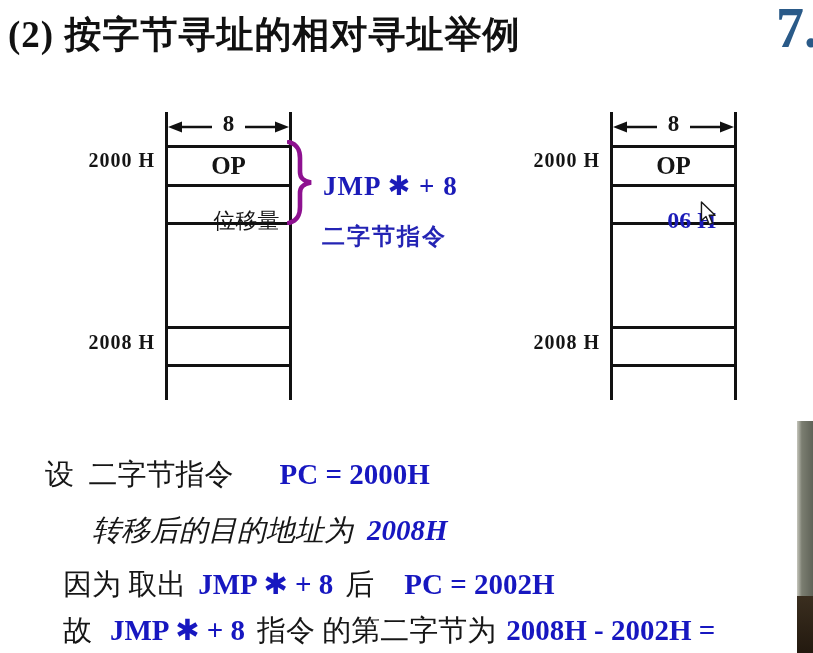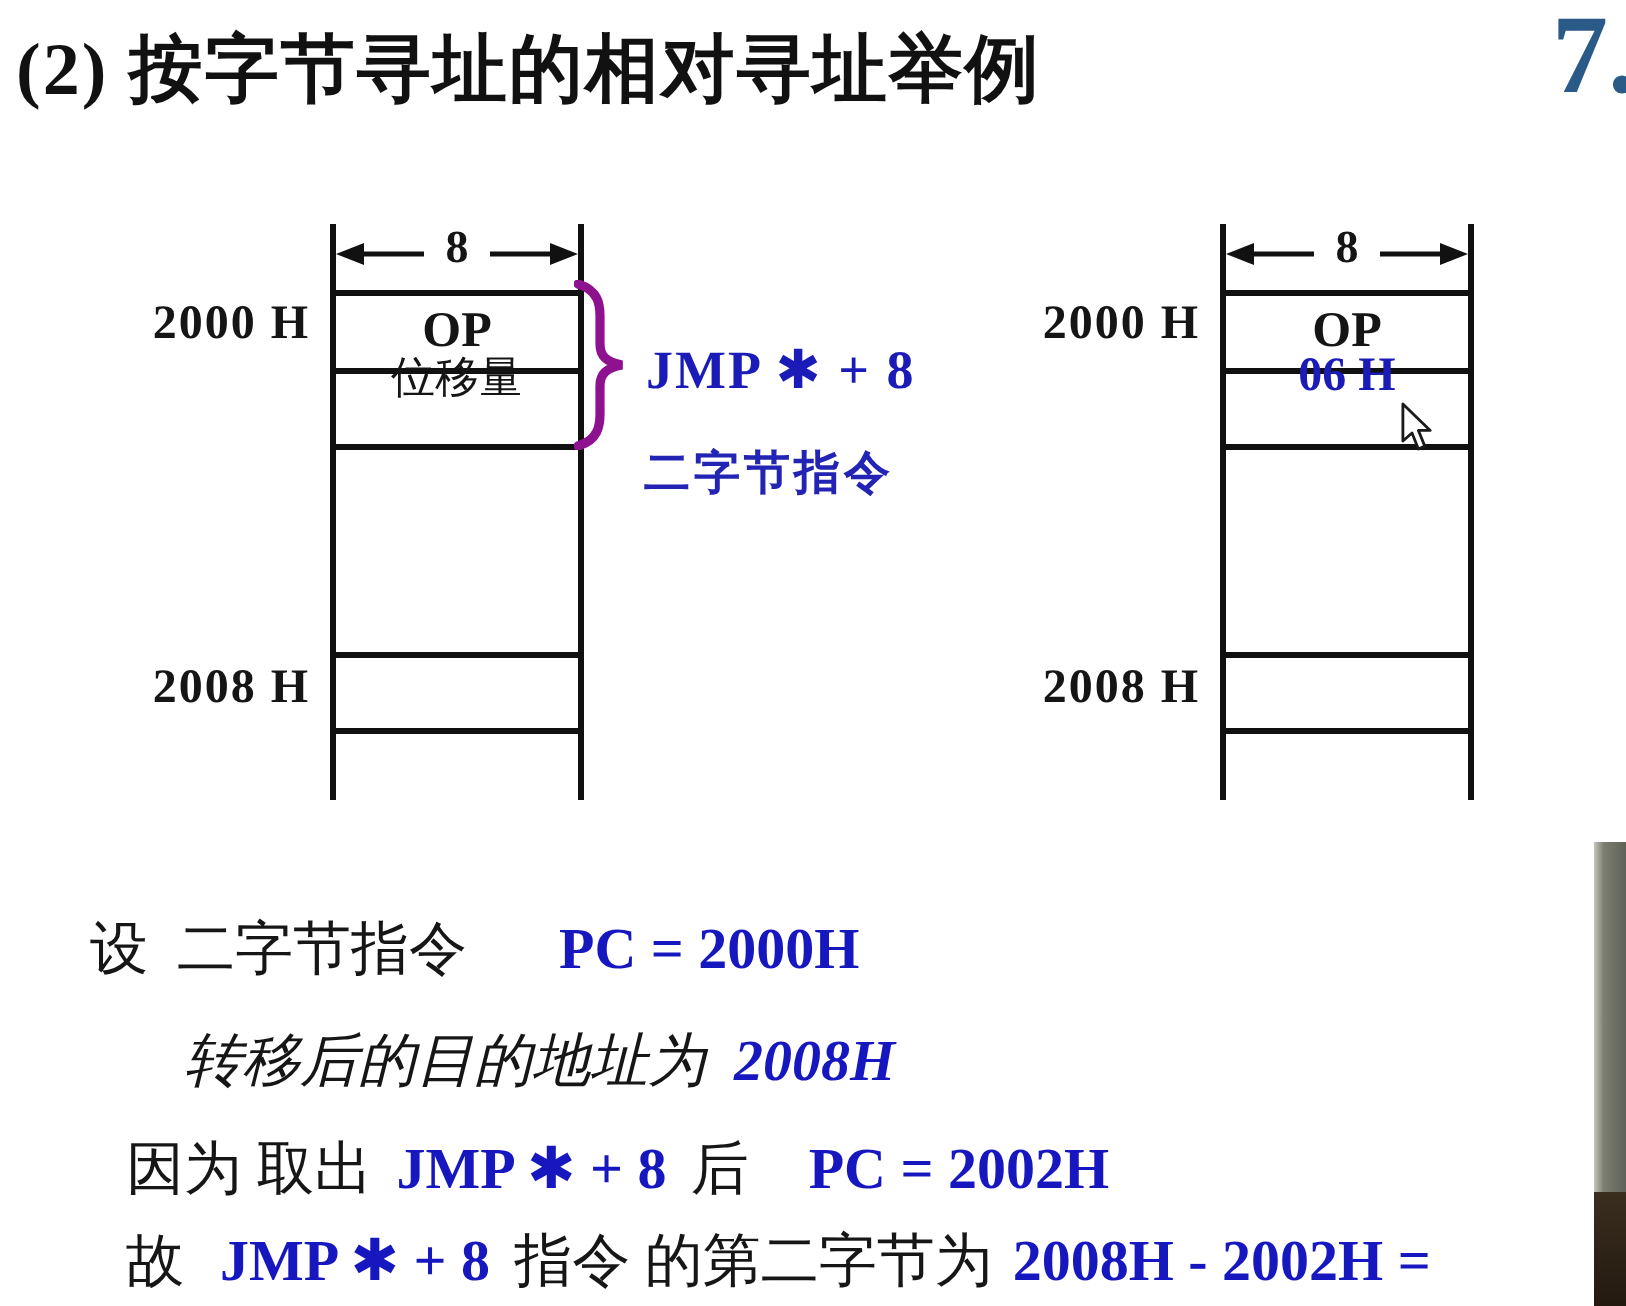--- a/index.html
+++ b/index.html
@@ -38,26 +38,26 @@
   .hl1{top:33px;} .hl2{top:72px;} .hl3{top:110px;} .hl4{top:214px;} .hl5{top:252px;}
   .dim-arrow{position:absolute;left:3px;top:6px;}
   .dim-label{
     position:absolute;left:0;top:-1px;width:127px;
     text-align:center;font-size:23px;font-weight:bold;line-height:26px;
   }
   .cell-label{
     position:absolute;left:3px;width:121px;text-align:center;
   }
   .row1{top:36px;height:51px;line-height:36px;font-size:25px;font-weight:bold;}
-  .row2{top:59px;height:35px;line-height:35px;font-size:22px;}
+  .row2{top:91px;height:35px;line-height:35px;font-size:22px;margin-left:18px;}
   .row2.blue{font-size:24px;font-weight:bold;}
 
   .addr{
     width:125px;text-align:right;
-    font-size:24px;font-weight:bold;letter-spacing:1px;
+    font-size:20px;font-weight:bold;letter-spacing:1px;
   }
   .addr-l1{left:30px;top:149px;}
   .addr-l2{left:30px;top:331px;}
   .addr-r1{left:475px;top:149px;}
   .addr-r2{left:475px;top:331px;}
 
   .brace{left:287px;top:140px;}
   .jmp-note{
     left:323px;top:170px;
     font-size:27px;font-weight:bold;color:#1b1bb8;letter-spacing:1px;

